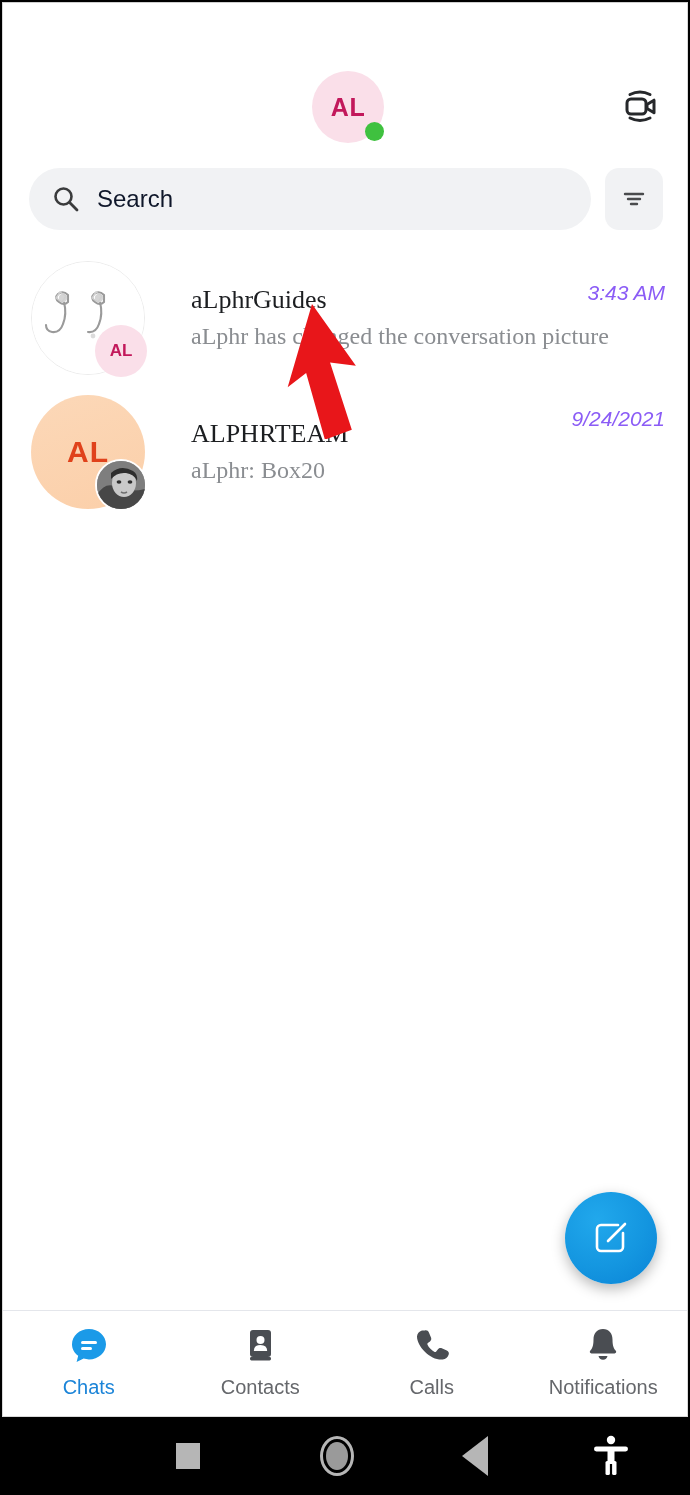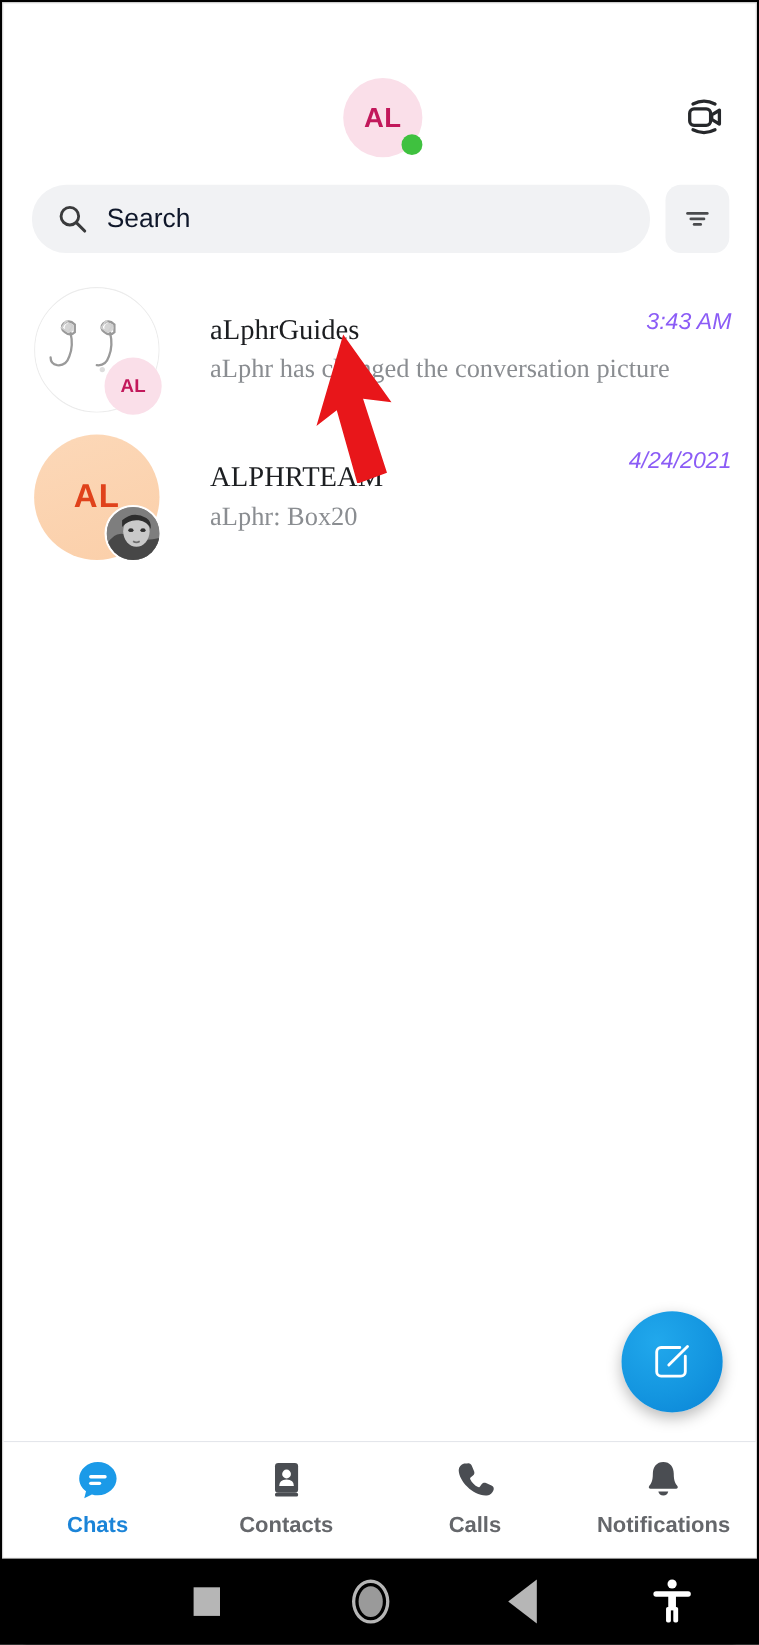--- a/index.html
+++ b/index.html
@@ -256,21 +256,20 @@
   }
   .tab-icon {
     height: 44px;
     display: flex;
     align-items: center;
     justify-content: center;
   }
   .tab-label {
     font-size: 20px;
     color: #65676b;
-    font-weight: bold;
   }
   .tab.active .tab-label {
     color: #1b84d8;
   }
 
   
   .sysnav {
     position: absolute;
     left: 0;
     bottom: 0;
@@ -413,21 +412,21 @@
               <path d="M24 31 q3 2 6 0" fill="none" stroke="#6e6e6e" stroke-width="1.6"></path>
             </svg>
           </div>
         </div>
 
         <div class="chat-text">
           <div class="chat-title">ALPHRTEAM</div>
           <div class="chat-preview">aLphr: Box20</div>
         </div>
 
-        <div class="chat-time">4/24/2021</div>
+        <div class="chat-time">9/24/2021</div>
       </div>
     </div>
 
     <div class="fab">
       <svg width="44" height="44" viewBox="0 0 44 44">
         <path d="M29 9 L12 9 a4 4 0 0 0 -4 4 L8 31 a4 4 0 0 0 4 4 l18 0 a4 4 0 0 0 4 -4 L34 17" fill="none" stroke="#ffffff" stroke-width="2.6" stroke-linecap="round"></path>
         <line x1="19" y1="25" x2="36" y2="8" stroke="#ffffff" stroke-width="2.6" stroke-linecap="round"></line>
       </svg>
     </div>
 

